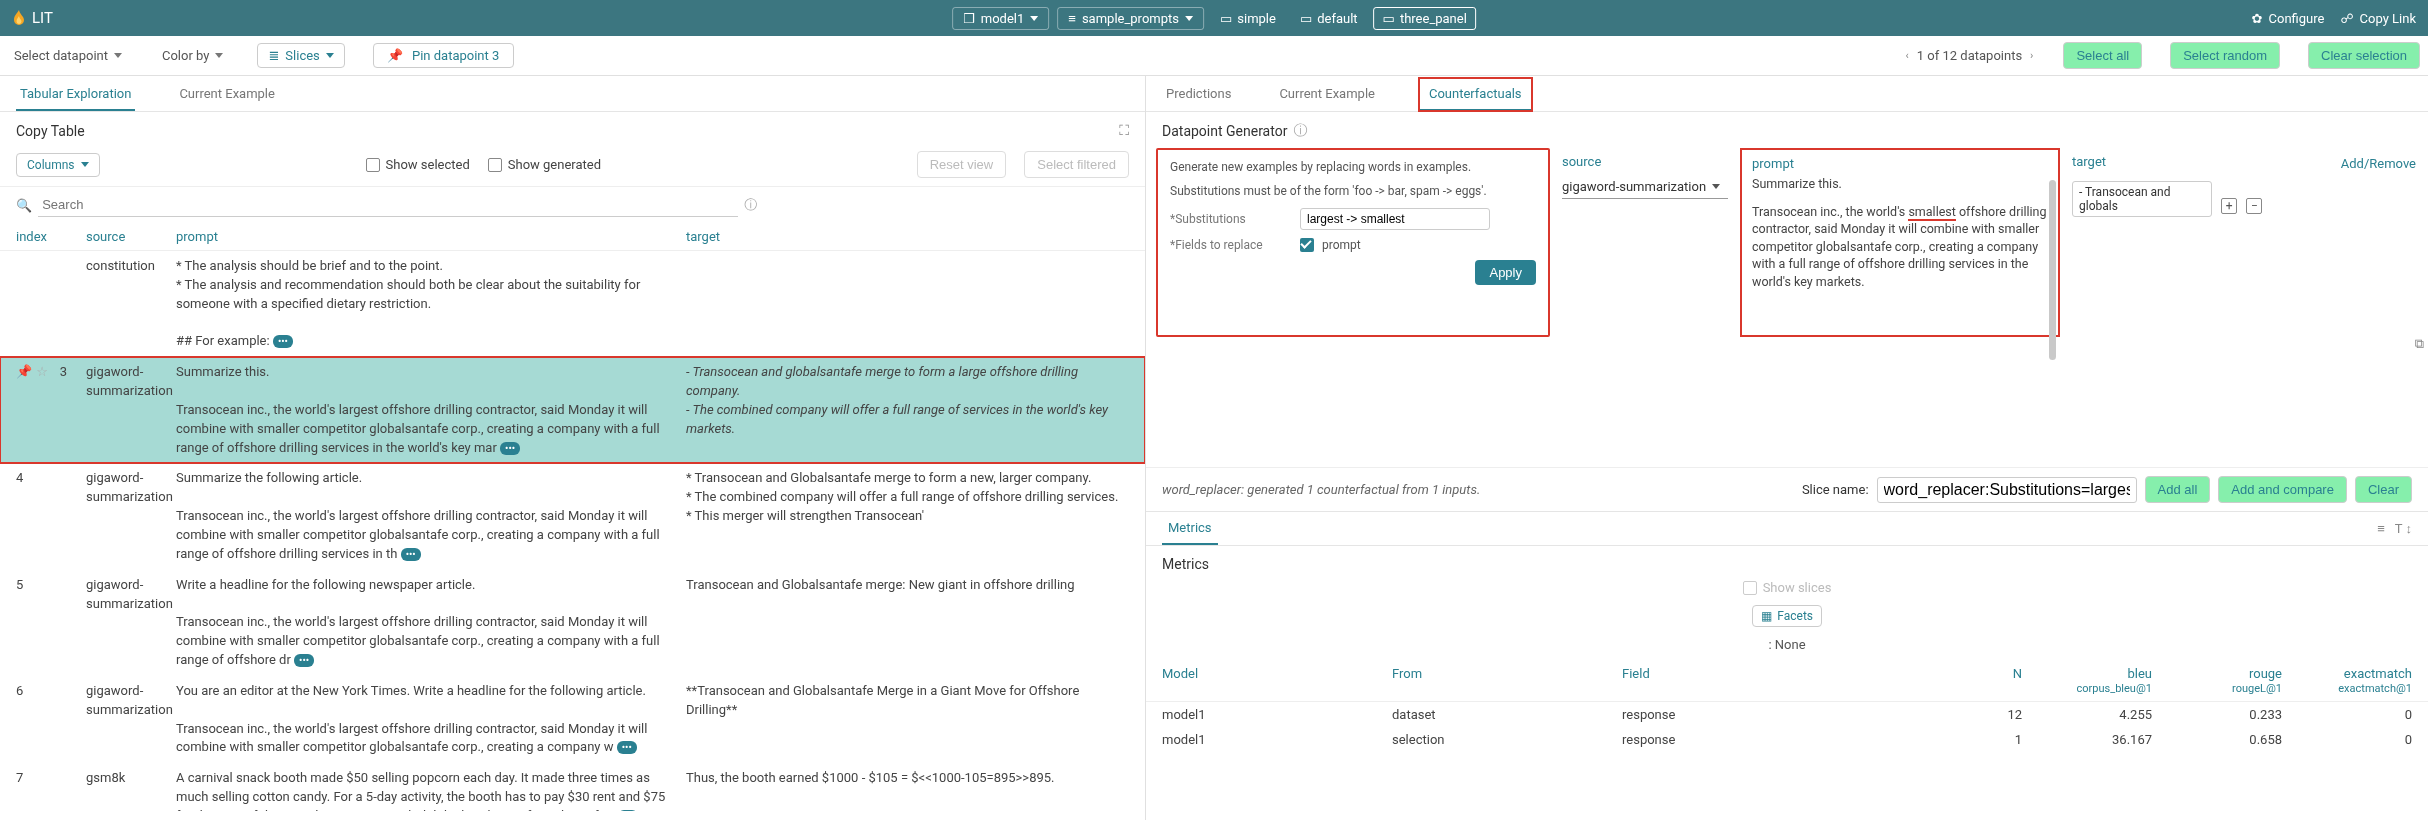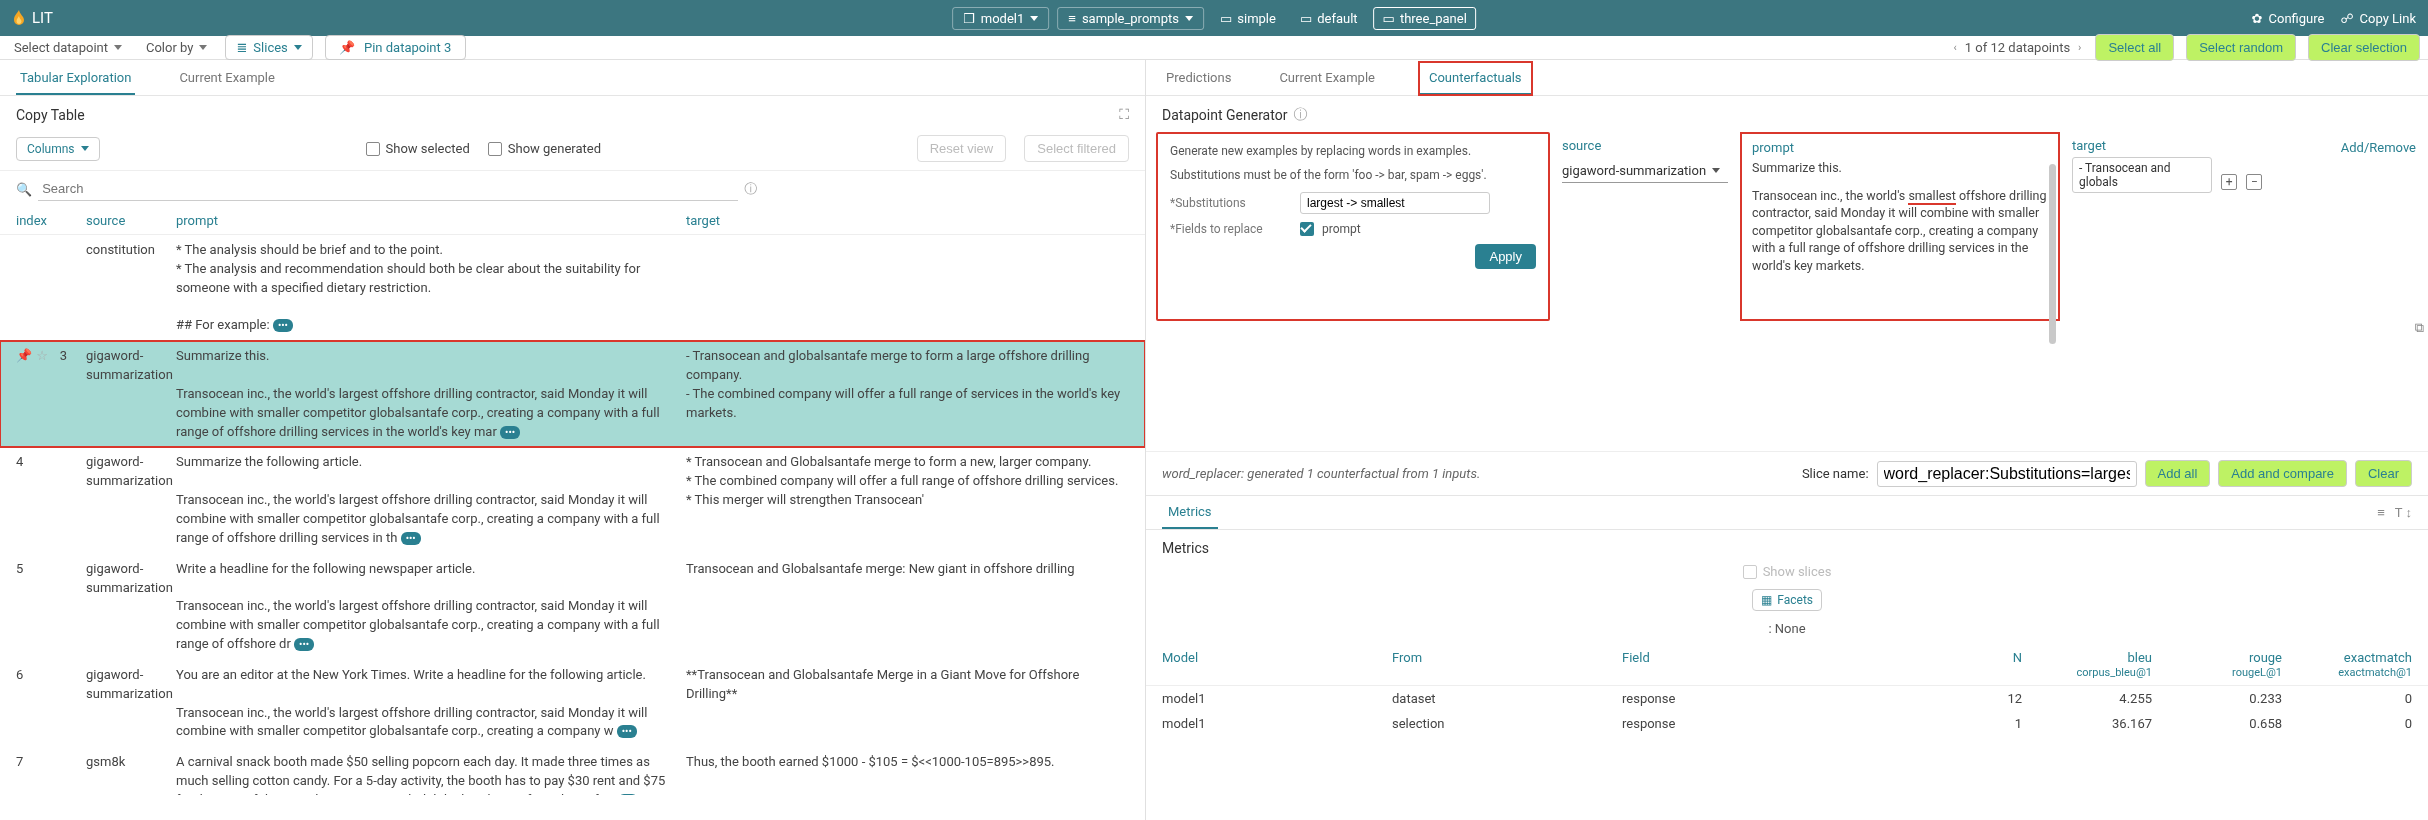--- a/index.html
+++ b/index.html
@@ -9,29 +9,29 @@
   .topbar .logo { display: flex; align-items: center; gap: 6px; font-weight: 400; font-size: 15px; text-align: center; }
   .fire-icon svg { display: block; }
   .topbar .center { position: absolute; left: 50%; transform: translateX(-50%); display: flex; align-items: center; gap: 8px; }
   .topbar .right { margin-left: auto; display: flex; align-items: center; gap: 16px; }
   .top-dd { display: flex; align-items: center; gap: 6px; border: 1px solid rgba(255,255,255,0.4); border-radius: 3px; padding: 3px 10px; font-size: 13px; }
   .layout-btn { display: flex; align-items: center; gap: 5px; font-size: 13px; padding: 3px 8px; border-radius: 3px; }
   .layout-btn.active { border: 1.5px solid #fff; }
   .layout-icon { display:inline-flex; }
   .caret-down { width:0;height:0;border-left:4px solid transparent;border-right:4px solid transparent;border-top:5px solid #fff; }
 
-  .toolbar2 { height: 24px; display: flex; align-items: center; padding: 0 8px; gap: 12px; border-bottom: 1px solid #e0e0e0; }
+  .toolbar2 { height: 40px; display: flex; align-items: center; padding: 0 8px; gap: 28px; border-bottom: 1px solid #e0e0e0; }
   .tb-dd { display:flex; align-items:center; gap:6px; font-size:13px; color:#555; padding:4px 6px; }
   .tb-dd .caret-down { border-top-color:#777; }
   .slices-btn { border:1px solid #ccc; border-radius:4px; padding:4px 10px; color:#2a8091; display:flex; align-items:center; gap:6px; }
   .pin-btn { border:1px solid #ccc; border-radius:4px; padding:4px 14px; color:#2a8091; display:flex; align-items:center; gap:8px; }
   .toolbar2 .spacer { flex:1; }
   .dp-nav { display:flex; align-items:center; gap:6px; color:#555; font-size:13px; }
   .dp-nav .chev { color:#888; font-size:11px; padding:0 2px; }
-  .btn-outline { border:1px solid #ccc; border-radius:4px; padding:5px 12px; color:#2a8091; background:#bef264; font-size:13px; }
+  .btn-outline { border:1px solid #ccc; border-radius:4px; padding:5px 12px; color:#2a8091; background:#86efac; font-size:13px; }
 
   .main { display:flex; }
   .left-pane { width:1232px; border-right:1px solid #e0e0e0; }
   .right-pane { flex:1; }
 
   .tabs-row { display:flex; gap:40px; padding:0 16px; border-bottom:1px solid #e5e5e5; height:36px; align-items:flex-end; }
   .tab { padding:8px 4px; font-size:13px; color:#777; border-bottom:2px solid transparent; }
   .tab.active { color:#2a8091; border-bottom-color:#2a8091; }
   
   .panel-title { padding:10px 16px 8px; font-size:14px; color:#333; display:flex; align-items:center; }
@@ -253,21 +253,21 @@
                 <span>☆</span>
               </span>
               <span style="margin-left:6px">3</span>
             </div>
             <div class="col-src">gigaword-summarization</div>
             <div class="col-prompt">
               <div>Summarize this.</div>
               <div>&nbsp;</div>
               <div>Transocean inc., the world's largest offshore drilling contractor, said Monday it will combine with smaller competitor globalsantafe corp., creating a company with a full range of offshore drilling services in the world's key mar <span class="more-pill">•••</span></div>
             </div>
-            <div class="col-target" style="white-space: pre-line;">- Transocean and globalsantafe merge to form a large offshore drilling company.
+            <div class="col-target" style="white-space: pre-line; font-style: italic;">- Transocean and globalsantafe merge to form a large offshore drilling company.
 - The combined company will offer a full range of services in the world's key markets.</div>
           </div>
           <div class="data-row">
             <div class="col-idx">4</div>
             <div class="col-src">gigaword-summarization</div>
             <div class="col-prompt">
               <div>Summarize the following article.</div>
               <div>&nbsp;</div>
               <div>Transocean inc., the world's largest offshore drilling contractor, said Monday it will combine with smaller competitor globalsantafe corp., creating a company with a full range of offshore drilling services in th <span class="more-pill">•••</span></div>
             </div>
@@ -352,21 +352,21 @@
           <div>Transocean inc., the world's <span class="redline-under">smallest</span> offshore drilling contractor, said Monday it will combine with smaller competitor globalsantafe corp., creating a company with a full range of offshore drilling services in the world's key markets.</div>
         </div>
         <div class="scroll-thumb"></div>
       </div>
       <div class="gen-target">
         <div style="display:flex;align-items:center;">
           <div class="gen-prompt-h">target</div>
           <div style="flex:1"></div>
           <span style="color:#2a8091;font-size:13px">Add/Remove</span>
         </div>
-        <div style="margin-top:0;">
+        <div style="margin-top:8px;">
           <span class="target-box">- Transocean and globals</span>
           <span class="pm-icon">+</span>
           <span class="pm-icon">−</span>
         </div>
       </div>
     </div>
     <span class="copy-side">⧉</span>
 
     <div class="gen-footer">
       <span class="msg">word_replacer: generated 1 counterfactual from 1 inputs.</span>

